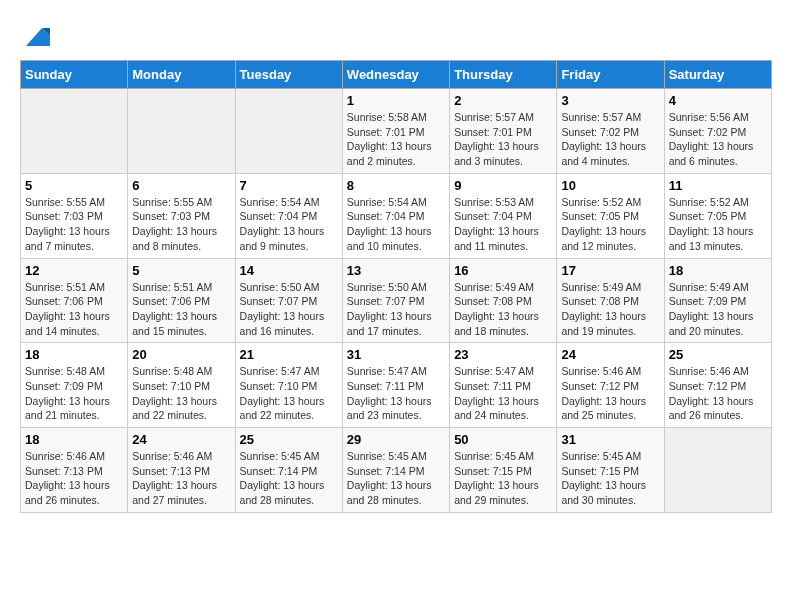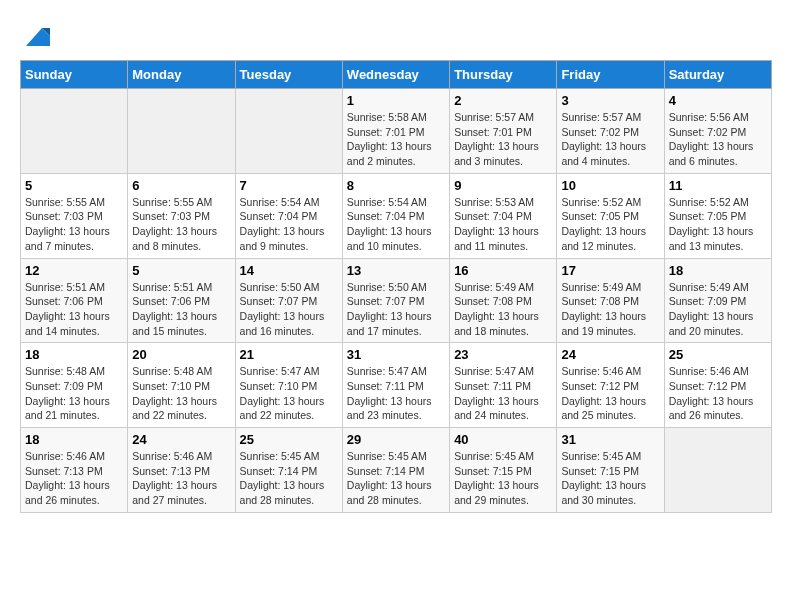--- a/index.html
+++ b/index.html
@@ -248,21 +248,21 @@
         </td>
         <td>
           <span class="day-num">25</span>
           <div class="day-info">Sunrise: 5:45 AM<br>Sunset: 7:14 PM<br>Daylight: 13 hours and 28 minutes.</div>
         </td>
         <td>
           <span class="day-num">29</span>
           <div class="day-info">Sunrise: 5:45 AM<br>Sunset: 7:14 PM<br>Daylight: 13 hours and 28 minutes.</div>
         </td>
         <td>
-          <span class="day-num">40</span>
+          <span class="day-num">50</span>
           <div class="day-info">Sunrise: 5:45 AM<br>Sunset: 7:15 PM<br>Daylight: 13 hours and 29 minutes.</div>
         </td>
         <td>
           <span class="day-num">31</span>
           <div class="day-info">Sunrise: 5:45 AM<br>Sunset: 7:15 PM<br>Daylight: 13 hours and 30 minutes.</div>
         </td>
         <td class="empty-cell"></td>
       </tr>
     </tbody>
 </table>

